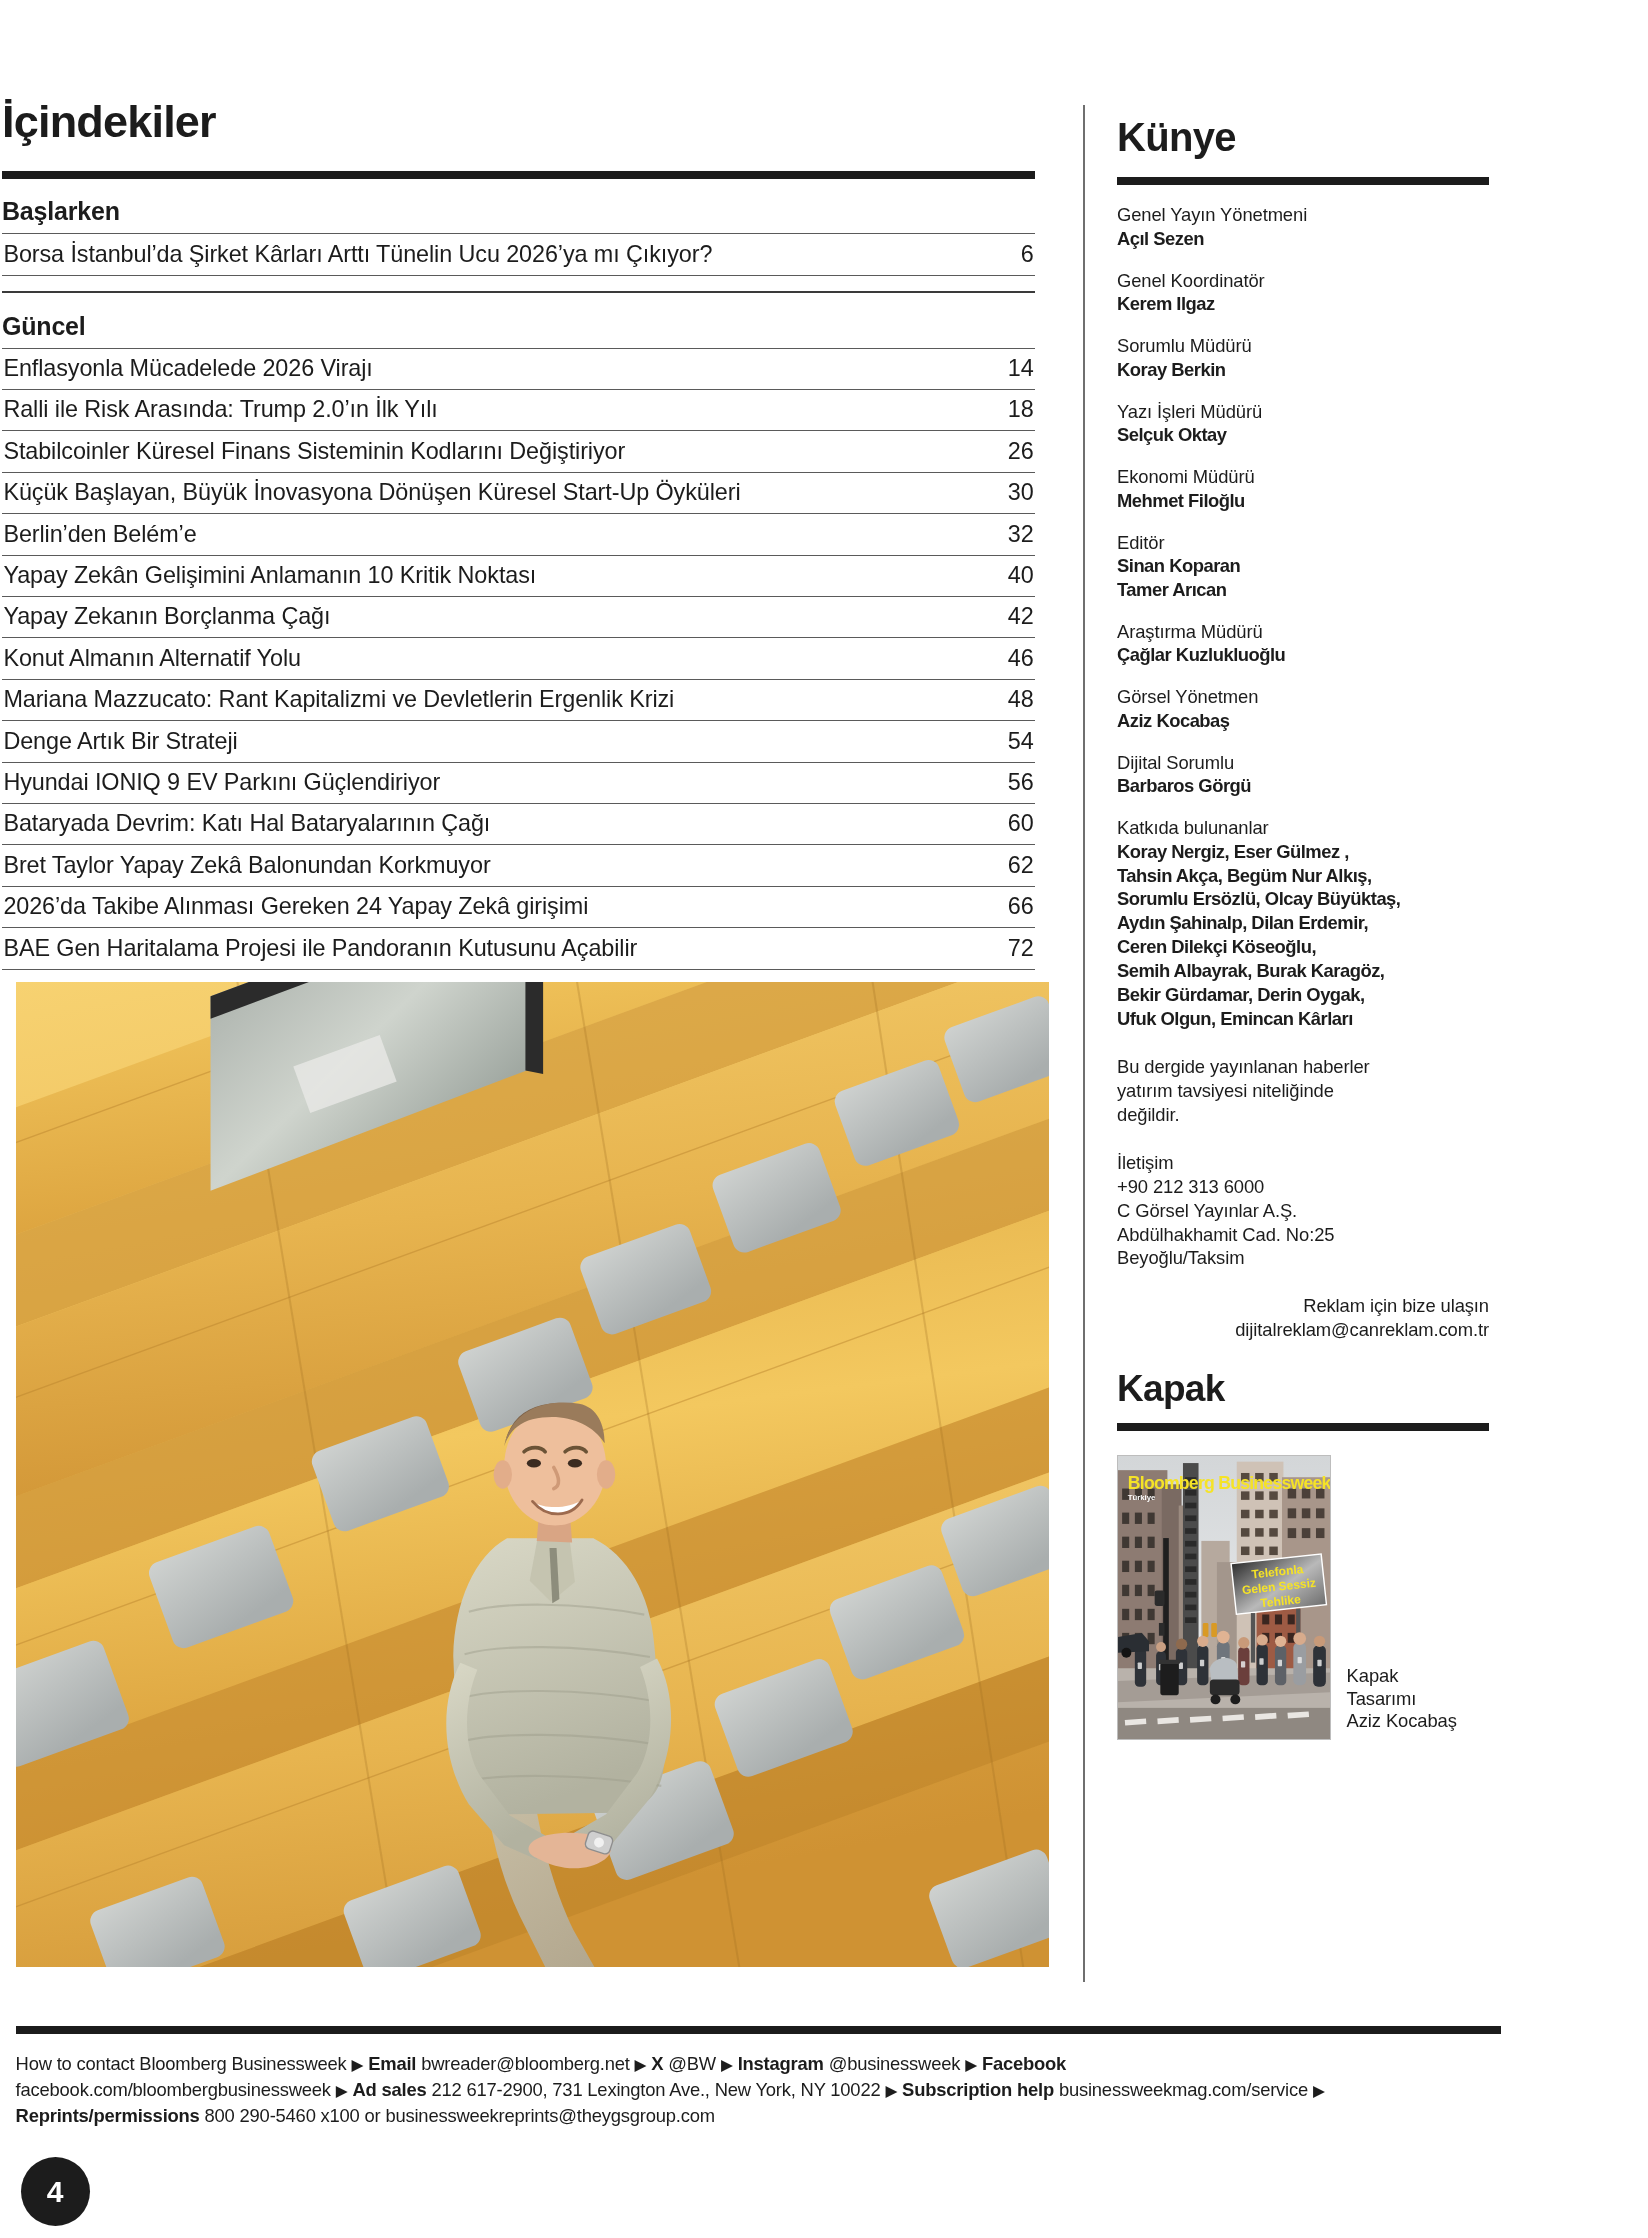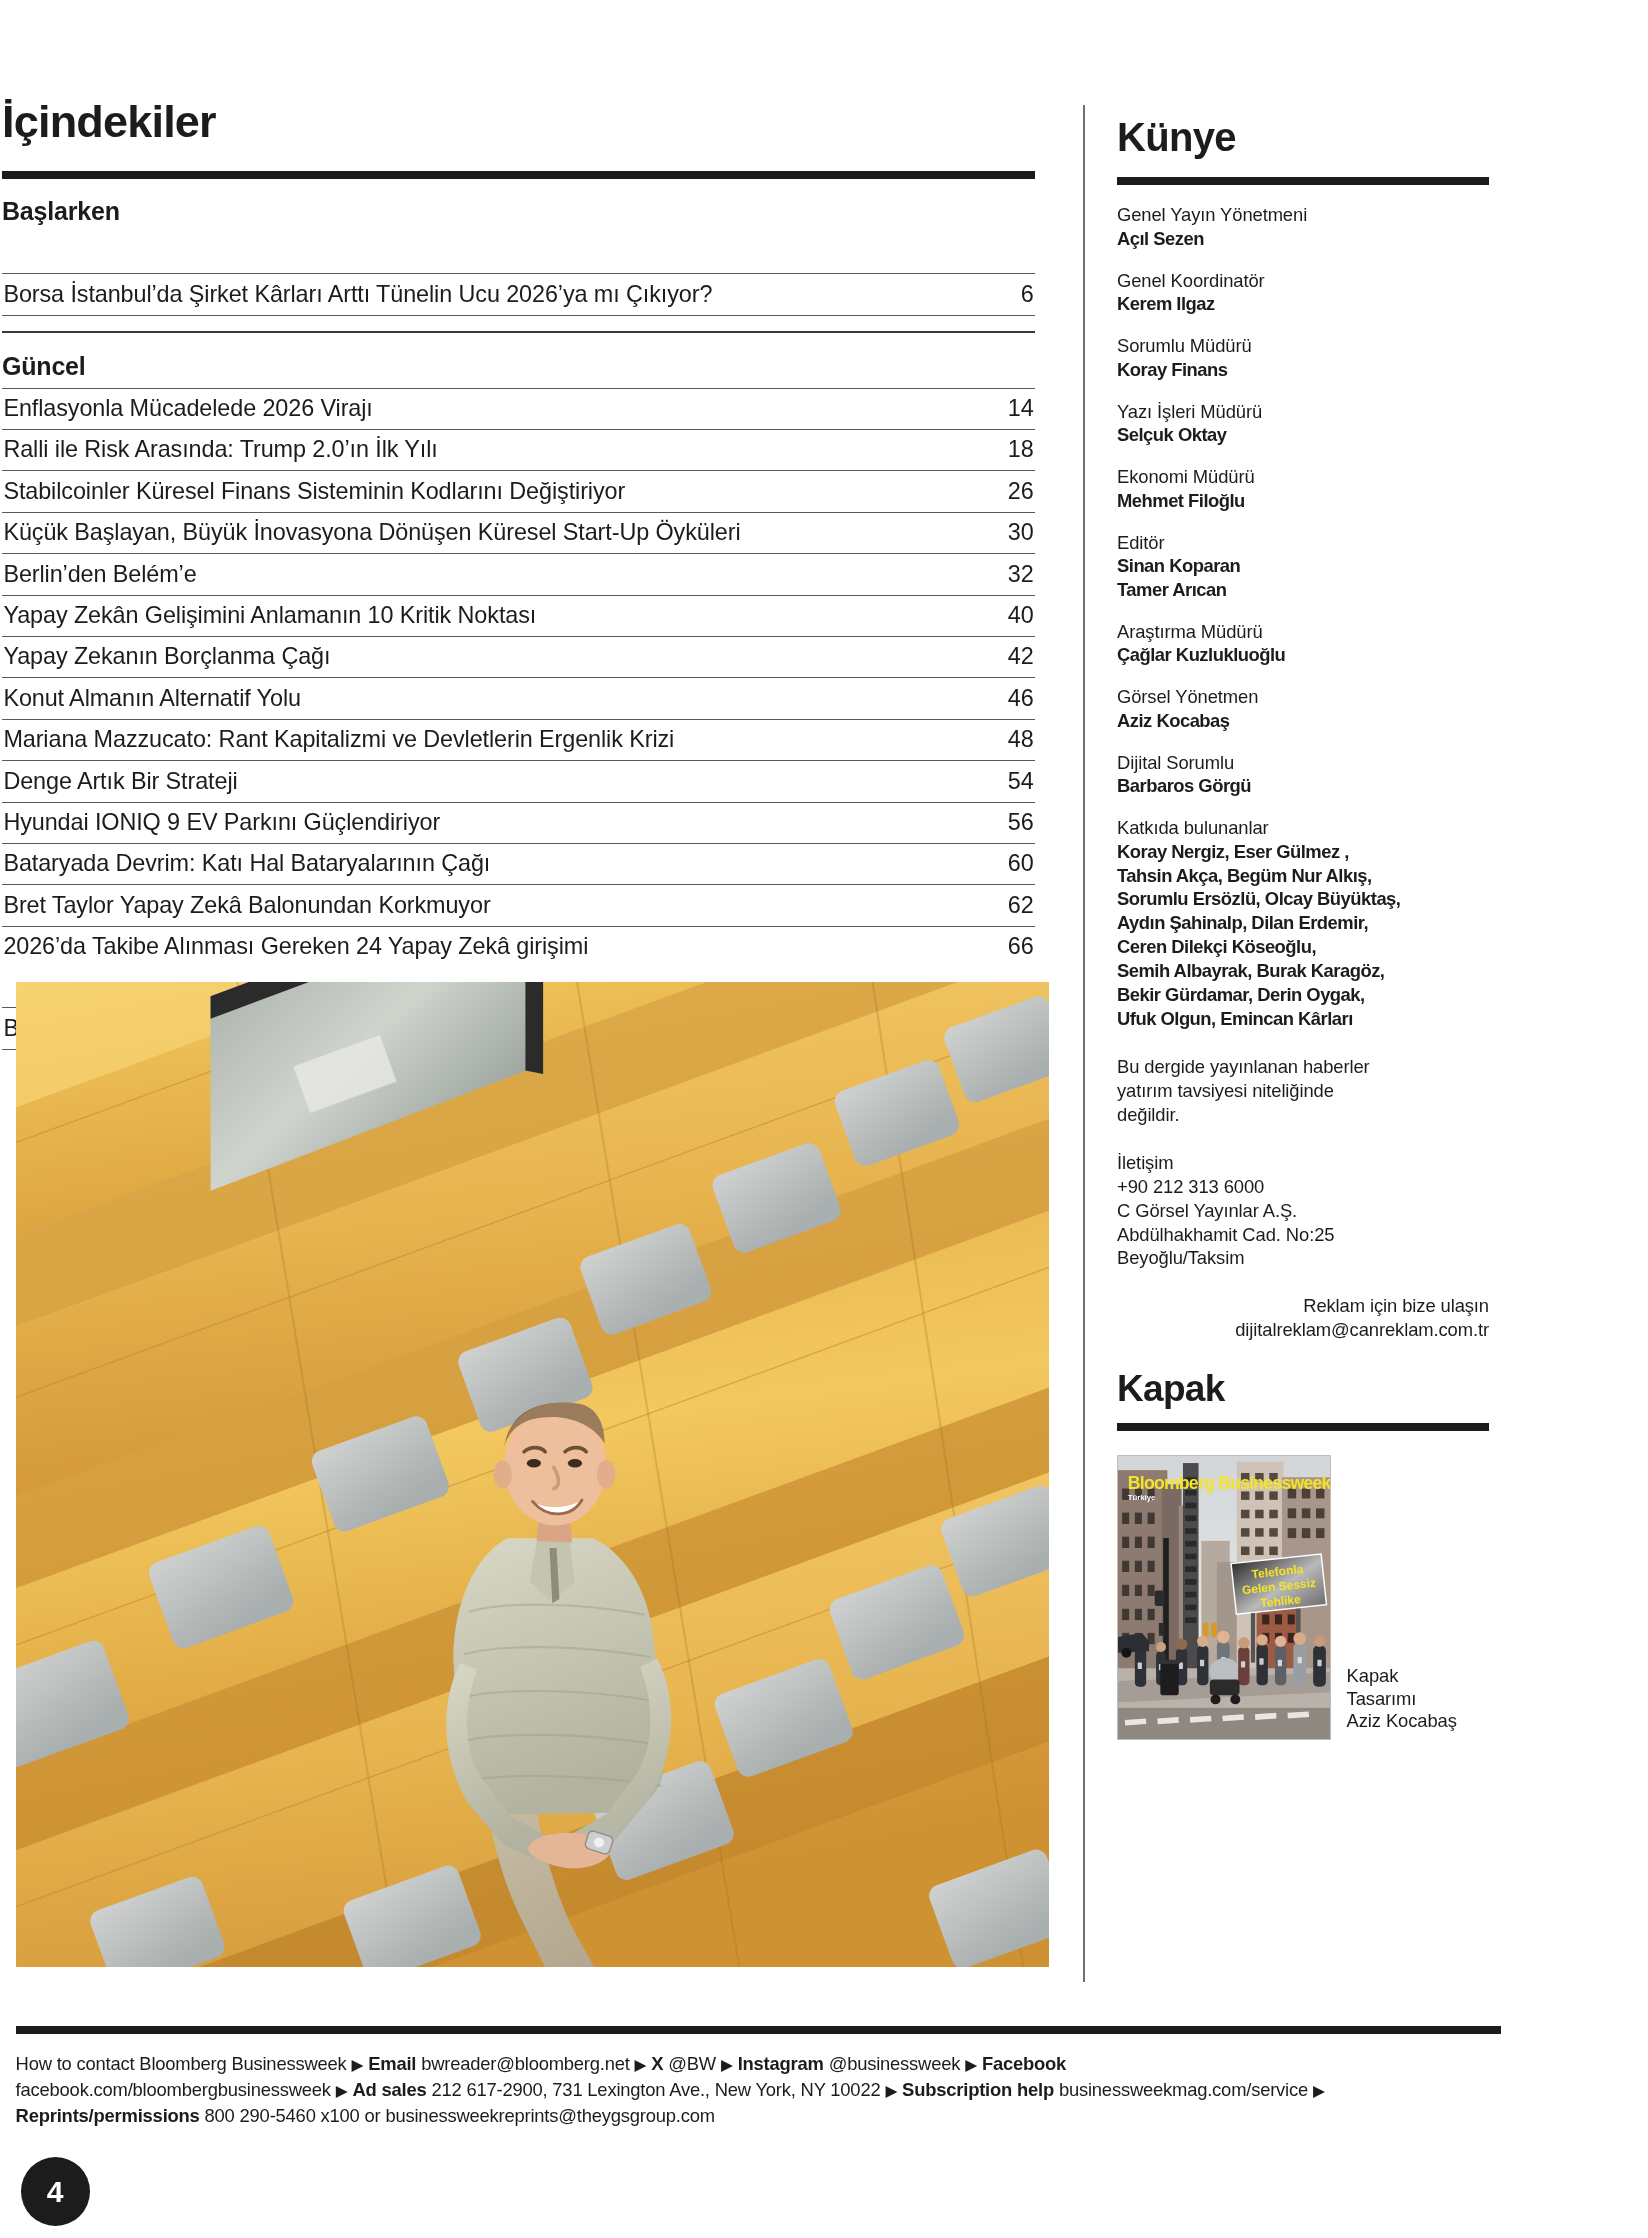--- a/index.html
+++ b/index.html
@@ -27,21 +27,21 @@
   }
   .toc-list{display:block;}
   .toc-row{
     display:flex;align-items:baseline;justify-content:space-between;
     border-top:1.4px solid #5a5a5a;
     padding:6.4px 1.4px 7px 1.4px;
     font-size:23.4px;font-weight:400;letter-spacing:-0.1px;
   }
   .toc-row .t{flex:1 1 auto;white-space:nowrap;overflow:hidden;}
   .toc-row .p{flex:0 0 auto;text-align:right;min-width:50px;}
-  .toc-list .toc-row:last-child{border-bottom:1.4px solid #5a5a5a;margin-top:40px;}
+  .toc-list .toc-row:last-child{border-bottom:1.4px solid #5a5a5a;}
 
   .gap-sm{height:15.6px;}
 
   
   .photo{
     position:absolute;left:15.6px;top:982px;width:1033px;height:985px;
     overflow:hidden;background:#c7922f;
   }
   .photo svg{display:block;width:100%;height:100%;}
 
@@ -357,21 +357,21 @@
         <div class="mast-block">
           <div class="mast-role">Genel Yayın Yönetmeni</div>
           <div class="mast-name">Açıl Sezen</div>
         </div>
         <div class="mast-block">
           <div class="mast-role">Genel Koordinatör</div>
           <div class="mast-name">Kerem Ilgaz</div>
         </div>
         <div class="mast-block">
           <div class="mast-role">Sorumlu Müdürü</div>
-          <div class="mast-name">Koray Finans</div>
+          <div class="mast-name">Koray Berkin</div>
         </div>
         <div class="mast-block">
           <div class="mast-role">Yazı İşleri Müdürü</div>
           <div class="mast-name">Selçuk Oktay</div>
         </div>
         <div class="mast-block">
           <div class="mast-role">Ekonomi Müdürü</div>
           <div class="mast-name">Mehmet Filoğlu</div>
         </div>
         <div class="mast-block">

